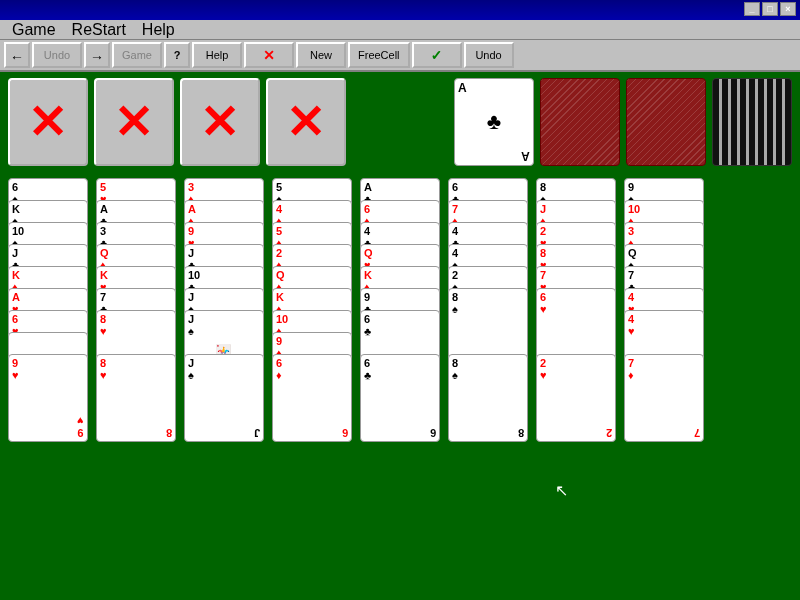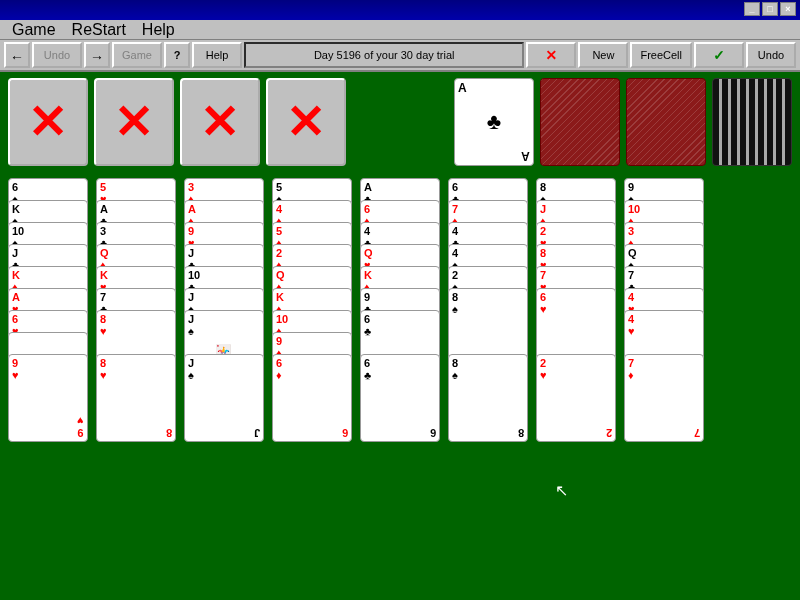--- a/index.html
+++ b/index.html
@@ -236,21 +236,20 @@
   <div class="menu-item">Help</div>
 </div>
 
 <div id="toolbar">
   <button class="toolbar-btn icon-only" style="font-size:14px;">←</button>
   <button class="toolbar-btn disabled" style="color:#808080;">Undo</button>
   <button class="toolbar-btn icon-only" style="font-size:14px;">→</button>
   <button class="toolbar-btn disabled" style="color:#808080;">Game</button>
   <button class="toolbar-btn icon-only" style="font-weight:bold;">?</button>
   <button class="toolbar-btn">Help</button>
-  <div id="trial-label">Day 5196 of your 30 day trial</div>
   <button class="toolbar-btn x-btn">✕</button>
   <button class="toolbar-btn">New</button>
   <button class="toolbar-btn">FreeCell</button>
   <button class="toolbar-btn check-btn">✓</button>
   <button class="toolbar-btn">Undo</button>
 </div>
 
 <div id="game-area">
 
   <div id="top-row">

